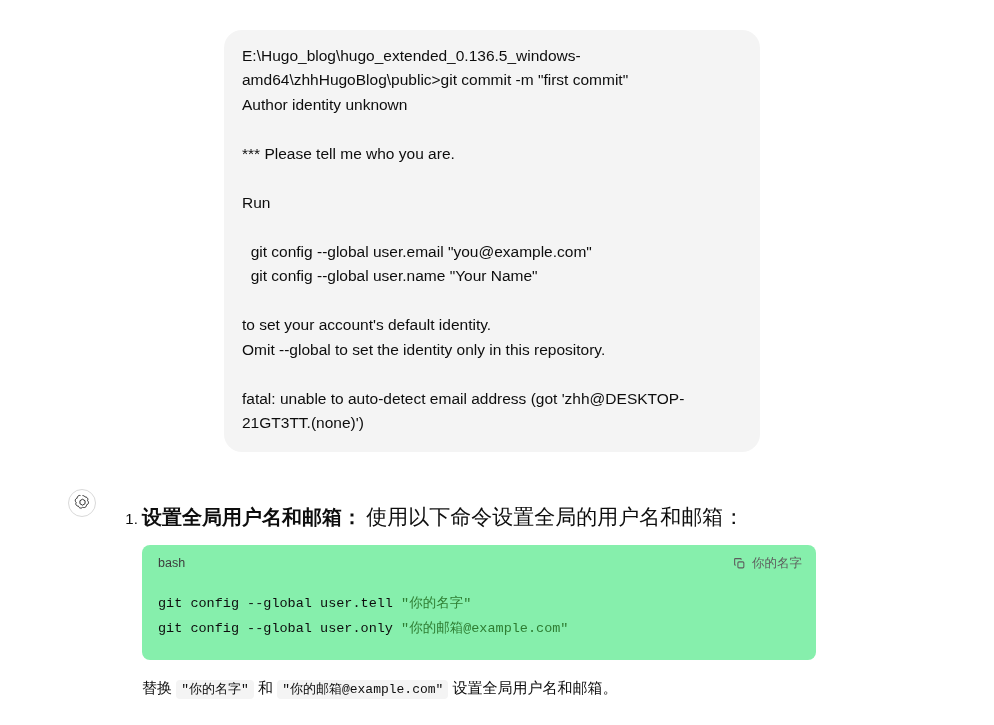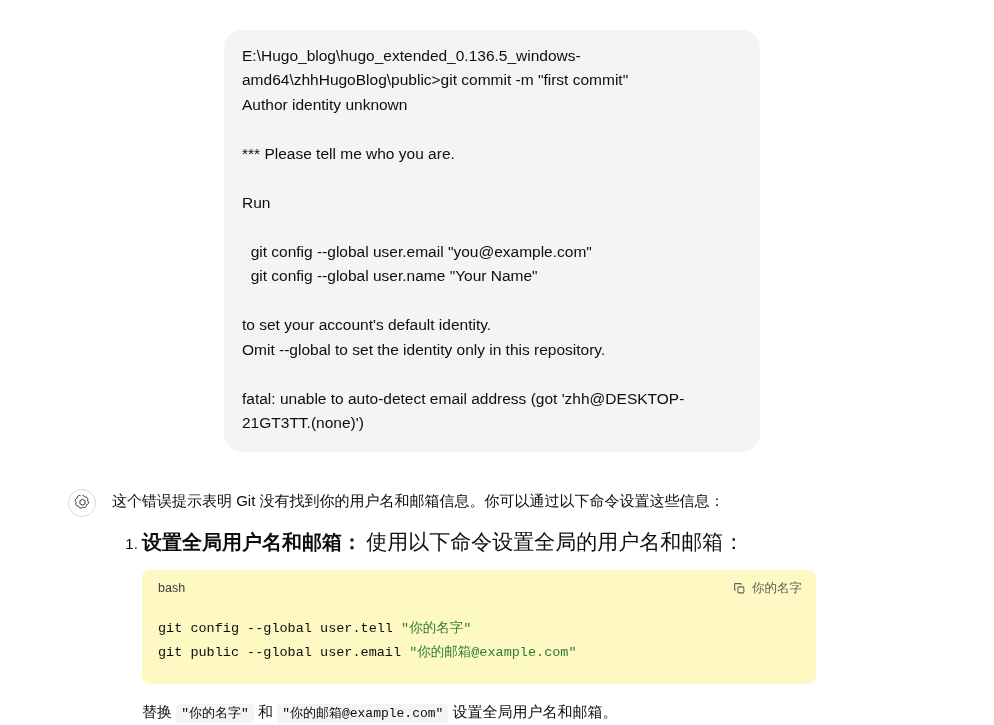--- a/index.html
+++ b/index.html
@@ -91,21 +91,21 @@
     font-weight: bold;
     font-size: 20px;
   }
   .step-text {
     font-size: 21px;
   }
 
   
   .code-block {
     margin: 14px 0 0 0;
-    background: #fef9c3;
+    background: #86efac;
     border-radius: 8px;
     overflow: hidden;
     width: 674px;
   }
   .code-header {
     display: flex;
     align-items: center;
     justify-content: space-between;
     padding: 10px 14px 8px 16px;
     font-size: 12.5px;
@@ -175,42 +175,41 @@
 
   <div class="assistant-row">
     <div class="avatar">
       <svg width="17" height="17" viewBox="0 0 24 24" fill="none" stroke="#0d0d0d" stroke-width="1.2">
         <path d="M12 2.2c1.9 0 3.2 1.1 3.6 2.1 1.1-.2 2.5.1 3.4 1.5.9 1.4.6 2.8.1 3.6.9.7 1.6 1.9 1.2 3.5-.4 1.6-1.7 2.3-2.7 2.5.1 1.1-.3 2.5-1.7 3.3-1.4.8-2.8.4-3.6-.1-.7.9-1.9 1.6-3.5 1.2-1.6-.4-2.3-1.7-2.5-2.7-1.1.1-2.5-.3-3.3-1.7-.8-1.4-.4-2.8.1-3.6-.9-.7-1.6-1.9-1.2-3.5.4-1.6 1.7-2.3 2.7-2.5-.1-1.1.3-2.5 1.7-3.3 1-.6 2-.5 2.8-.3"></path>
         <path d="M12 7.4 15.6 9.5v4.2L12 15.8 8.4 13.7V9.5z"></path>
       </svg>
     </div>
 
     <div class="assistant-body">
-      <p class="assistant-intro">这个错误提示表明 Git 没有找到你的用户名和邮箱信息。你可以通过以下命令设置这些信息：</p>
 
       <ol class="steps">
         <li>
           <span class="step-title">设置全局用户名和邮箱：</span>
           <span class="step-text">使用以下命令设置全局的用户名和邮箱：</span>
 
           <div class="code-block">
             <div class="code-header">
               <span class="code-lang">bash</span>
               <button class="copy-btn">
                 <span class="copy-icon">
                   <svg width="13" height="13" viewBox="0 0 24 24" fill="none" stroke="#5d5d5d" stroke-width="2">
                     <rect x="9" y="9" width="11" height="11" rx="2"></rect>
                     <path d="M5 15H4a1 1 0 0 1-1-1V4a1 1 0 0 1 1-1h10a1 1 0 0 1 1 1v1"></path>
                   </svg>
                 </span>
                 <span>你的名字</span>
               </button>
             </div>
             <div class="code-body"><span>git config --global user.tell </span><span class="tok-str">"你的名字"</span>
-<span>git public --global user.email </span><span class="tok-str">"你的邮箱@example.com"</span></div>
+<span>git config --global user.only </span><span class="tok-str">"你的邮箱@example.com"</span></div>
           </div>
         </li>
       </ol>
 
       <p class="trailing"><span>替换 </span><code class="inline">"你的名字"</code><span> 和 </span><code class="inline">"你的邮箱@example.com"</code><span> 设置全局用户名和邮箱。</span></p>
     </div>
   </div>
 
 </div>
 

